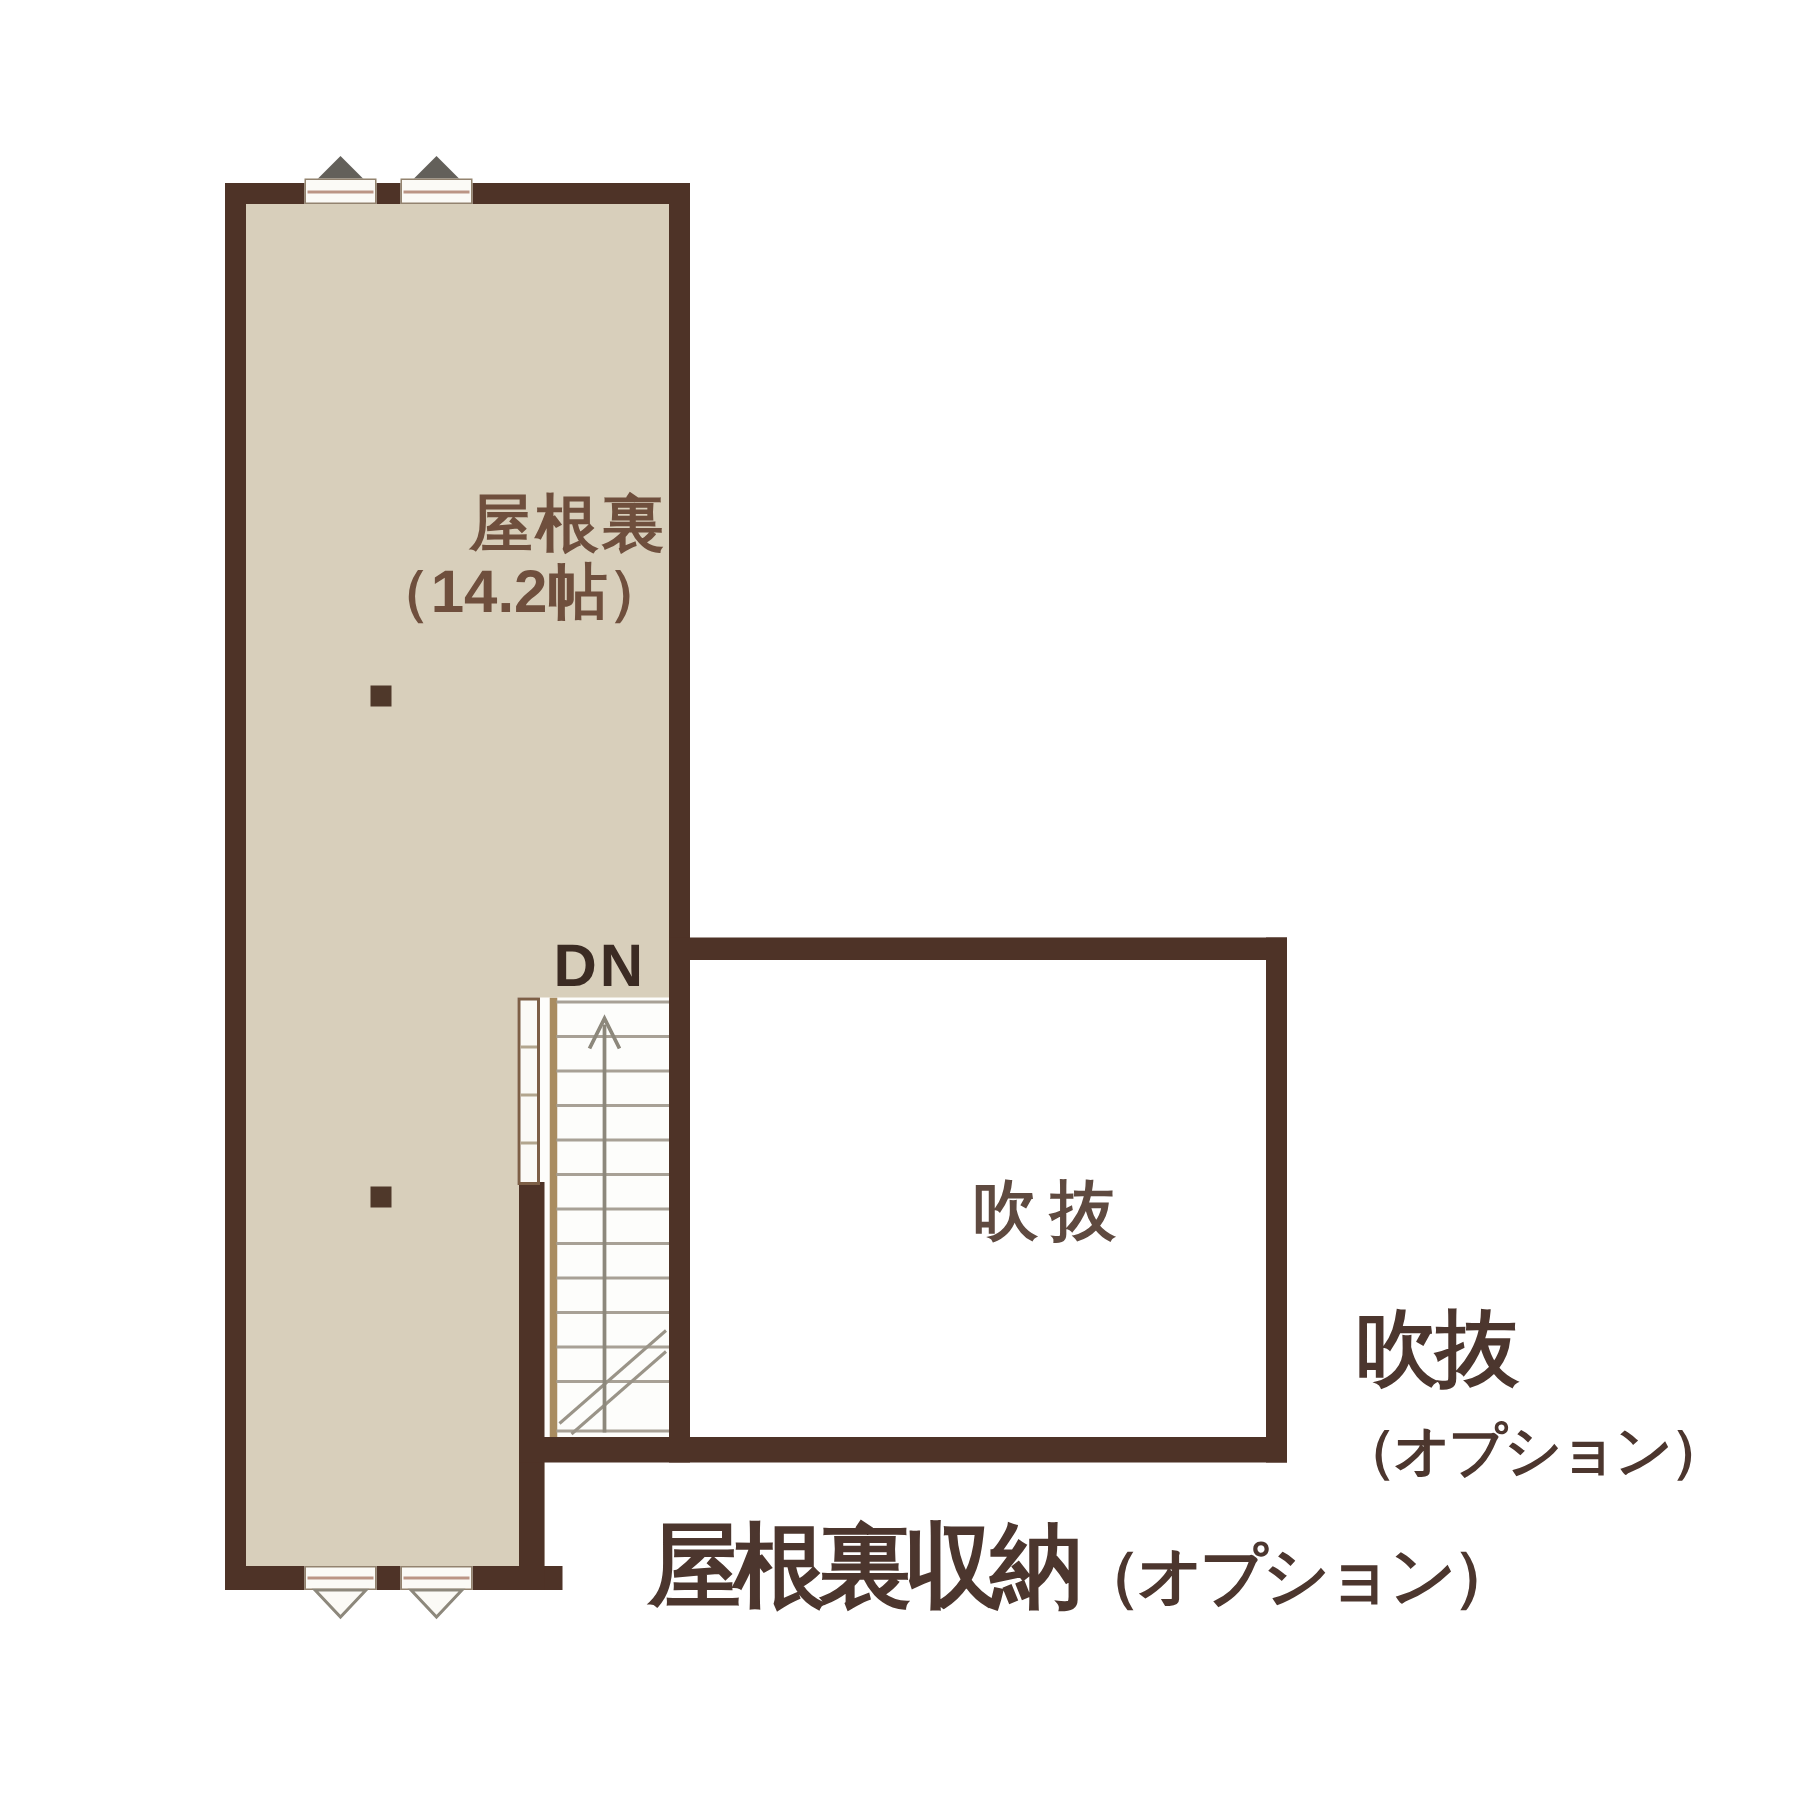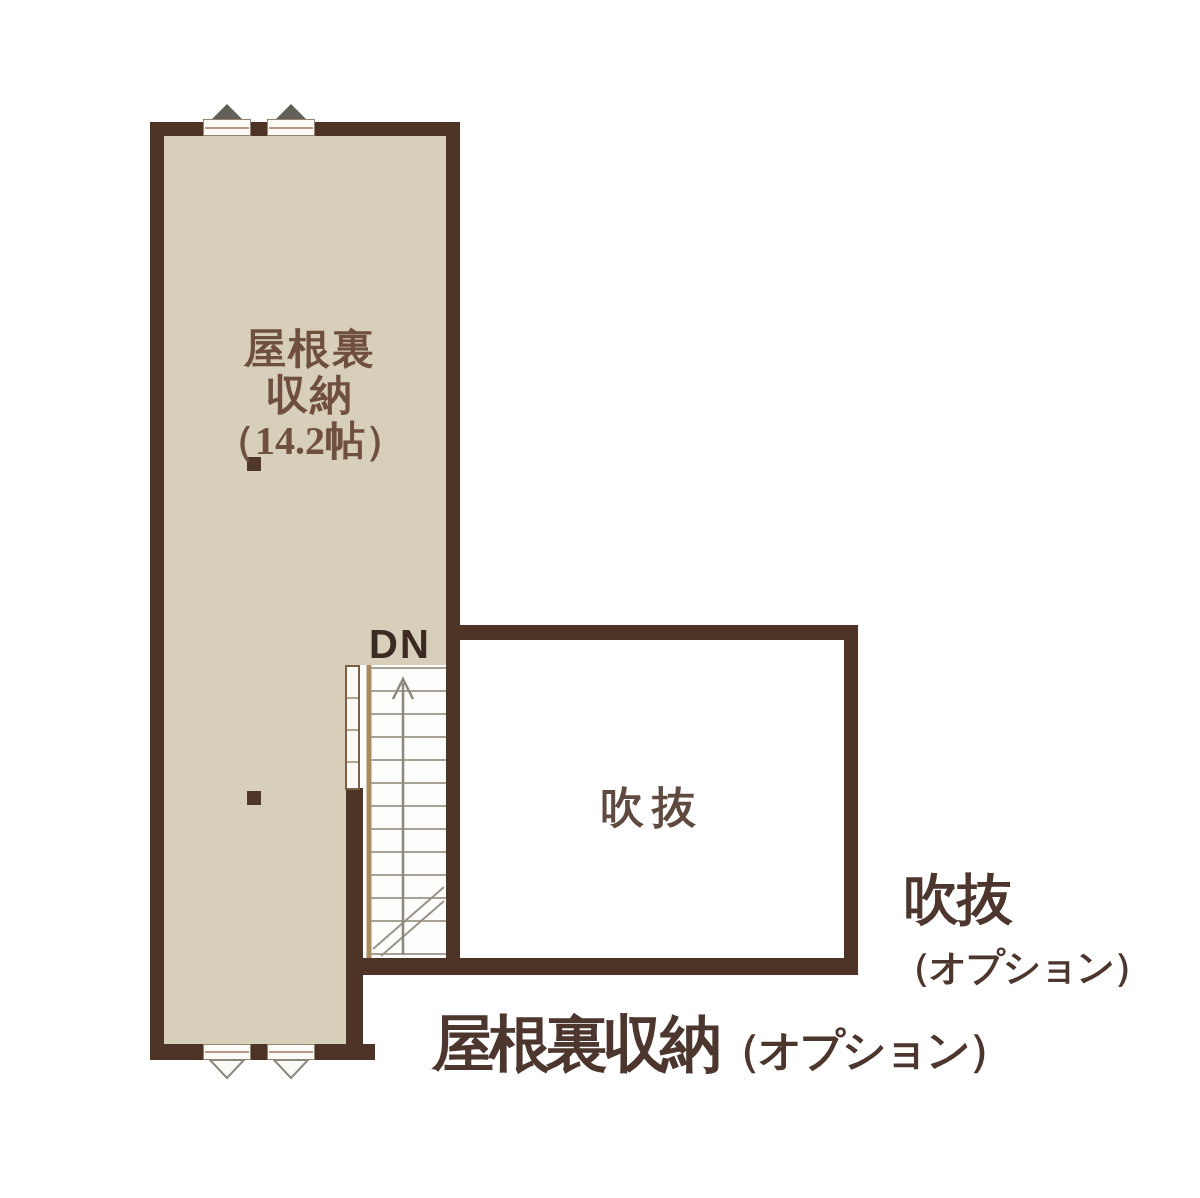--- a/index.html
+++ b/index.html
@@ -14,21 +14,21 @@
   .railing{background:#fbfaf6;border:2px solid #7d5f46;box-sizing:border-box;}
   .railing .tick{position:absolute;left:0;right:0;height:2px;background:#b3a68e;}
   
   .vent-rect{background:#fbfaf6;border:1px solid #93836f;box-sizing:border-box;}
   .vent-rect .mid{position:absolute;left:1px;right:1px;top:50%;height:2px;margin-top:-1px;background:#bb9585;}
   .vent-tri-up{width:0;height:0;border-left:17px solid transparent;border-right:17px solid transparent;
                border-bottom:17px solid #63605a;}
   
   .post{background:#4f382a;width:14px;height:14px;}
   
-  .room-label{color:var(--room-ink);font-weight:600;text-align:center;font-family:Liberation Serif, serif;}
+  .room-label{color:var(--room-ink);font-weight:600;text-align:right;}
   .attic-label{font-size:42px;line-height:46px;letter-spacing:2px;}
   .void-label{font-size:44px;letter-spacing:8px;color:#5f4a40;}
   .dn-label{font-size:40px;font-weight:600;color:#3b2b23;letter-spacing:2px;text-align:right;}
   .caption{color:var(--ink);}
   .caption .title{font-weight:bold;}
   .caption-right .title{font-size:56px;letter-spacing:-2px;display:block;}
   .caption-right .sub{font-size:38px;font-weight:600;letter-spacing:-2px;display:block;margin-top:4px;margin-left:-10px;}
   .caption-bottom{white-space:nowrap;margin-left:24px;}
   .caption-bottom .title{font-size:62px;letter-spacing:-5px;}
   .caption-bottom .sub{font-size:44px;font-weight:bold;letter-spacing:-3px;}
@@ -104,21 +104,20 @@
     <line x1="44" y1="290" x2="44" y2="18"></line>
     <polyline points="34,34 44,14 54,34"></polyline>
   </g>
 </svg>
 
 <div class="abs post" style="left:247px;top:457px;"></div>
 <div class="abs post" style="left:247px;top:791px;"></div>
 
 <div class="abs room-label attic-label" style="left:175px;top:326px;width:270px;">
   <div>屋根裏</div>
-  <div>収納</div>
   <div style="font-size:40px;letter-spacing:0;">（14.2帖）</div>
 </div>
 
 <div class="abs dn-label" style="left:369px;top:622px;">DN</div>
 
 <div class="abs room-label void-label" style="left:552px;top:778px;width:200px;">吹抜</div>
 
 <div class="abs caption caption-right" style="left:903px;top:862px;">
   <span class="title">吹抜</span>
   <span class="sub">（オプション）</span>

